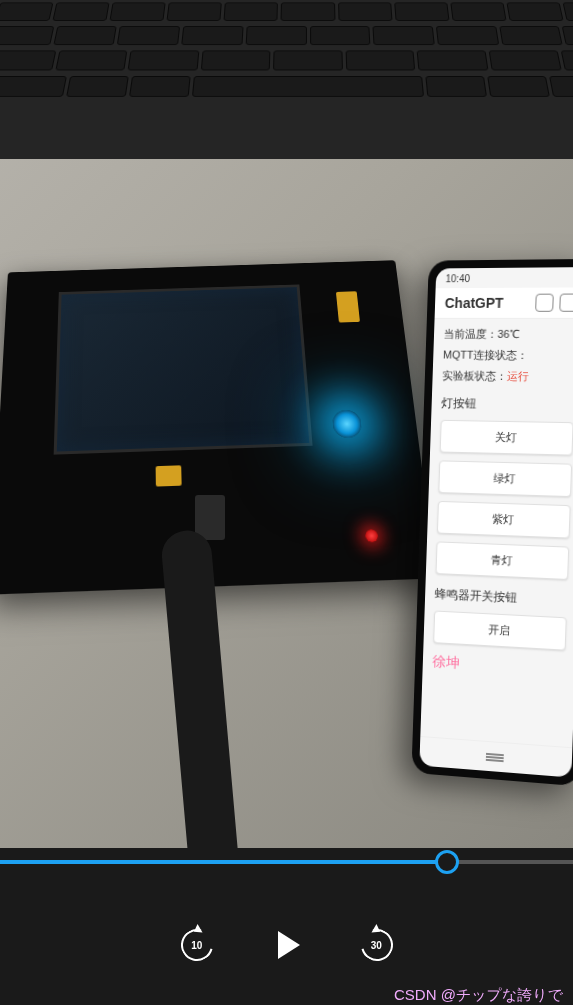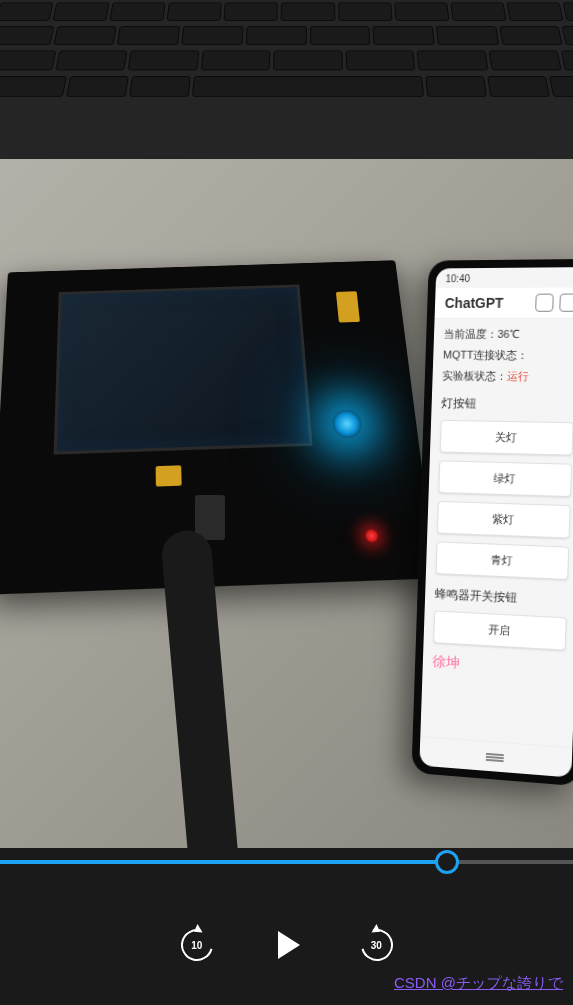--- a/index.html
+++ b/index.html
@@ -364,25 +364,24 @@
       left: 3px;
       width: 0;
       height: 0;
       border-left: 7px solid #fff;
       border-top: 5px solid transparent;
       border-bottom: 5px solid transparent;
     }
     
     .watermark {
       position: absolute;
-      bottom: 12px;
+      bottom: 0;
       right: 10px;
-      color: #8b5cf6;
+      color: #f0abfc;
       font-size: 15px;
-      text-decoration: underline;
     }
   </style>
 </head>
 <body>
 
 <div class="photo-area">
 
   <div class="keyboard">
     <div class="key-row">
         <div class="key"></div>

